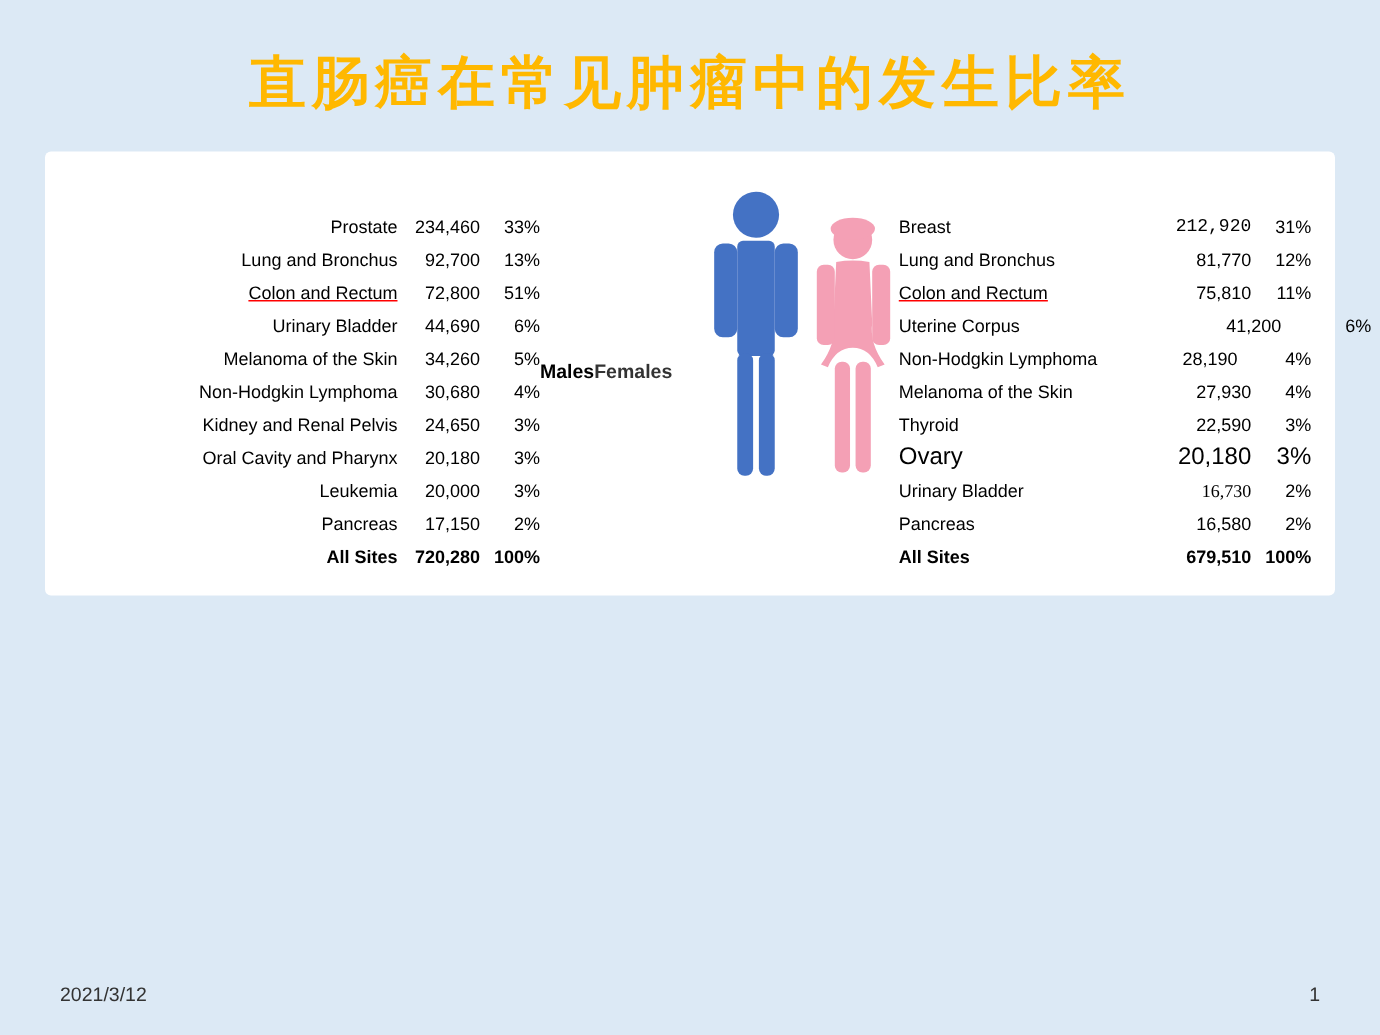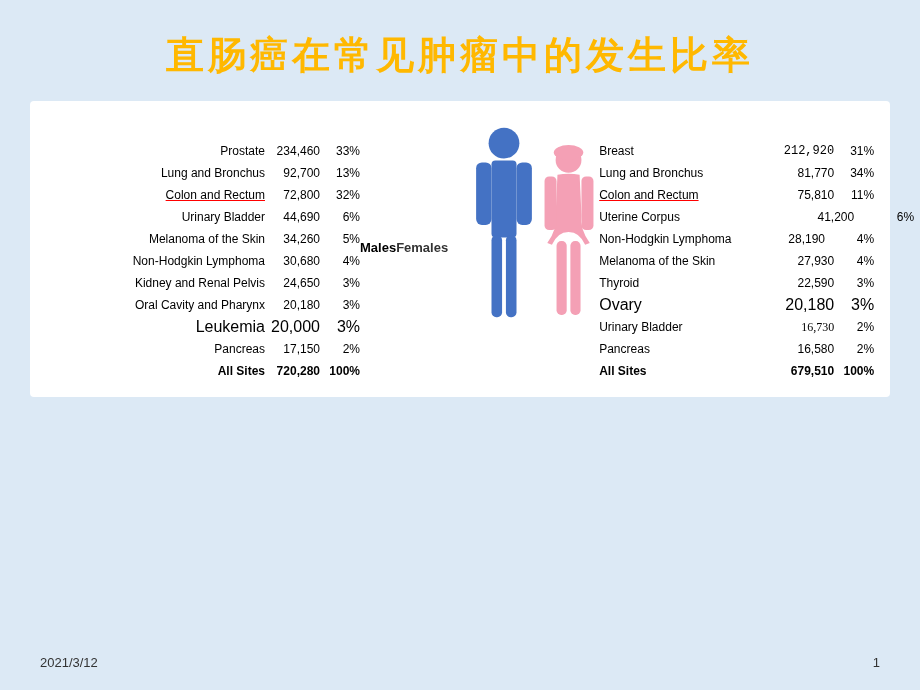--- a/index.html
+++ b/index.html
@@ -87,21 +87,21 @@
               <span style="min-width: 35px; text-align: right;">33%</span>
             </div>
             <div style="display: flex; align-items: center; justify-content: flex-end; font-size: 12px; height: 22px; line-height: 22px;">
               <span style="min-width: 170px; text-align: right;">Lung and Bronchus</span>
               <span style="min-width: 60px; text-align: right; padding-right: 5px;">92,700</span>
               <span style="min-width: 35px; text-align: right;">13%</span>
             </div>
             <div style="display: flex; align-items: center; justify-content: flex-end; font-size: 12px; height: 22px; line-height: 22px;">
               <span style="min-width: 170px; text-align: right; text-decoration: underline red;">Colon and Rectum</span>
               <span style="min-width: 60px; text-align: right; padding-right: 5px;">72,800</span>
-              <span style="min-width: 35px; text-align: right;">32%</span>
+              <span style="min-width: 35px; text-align: right;">51%</span>
             </div>
             <div style="display: flex; align-items: center; justify-content: flex-end; font-size: 12px; height: 22px; line-height: 22px;">
               <span style="min-width: 170px; text-align: right;">Urinary Bladder</span>
               <span style="min-width: 60px; text-align: right; padding-right: 5px;">44,690</span>
               <span style="min-width: 35px; text-align: right;">6%</span>
             </div>
             <div style="display: flex; align-items: center; justify-content: flex-end; font-size: 12px; height: 22px; line-height: 22px;">
               <span style="min-width: 170px; text-align: right;">Melanoma of the Skin</span>
               <span style="min-width: 60px; text-align: right; padding-right: 5px;">34,260</span>
               <span style="min-width: 35px; text-align: right;">5%</span>
@@ -114,21 +114,21 @@
             <div style="display: flex; align-items: center; justify-content: flex-end; font-size: 12px; height: 22px; line-height: 22px;">
               <span style="min-width: 170px; text-align: right;">Kidney and Renal Pelvis</span>
               <span style="min-width: 60px; text-align: right; padding-right: 5px;">24,650</span>
               <span style="min-width: 35px; text-align: right;">3%</span>
             </div>
             <div style="display: flex; align-items: center; justify-content: flex-end; font-size: 12px; height: 22px; line-height: 22px;">
               <span style="min-width: 170px; text-align: right;">Oral Cavity and Pharynx</span>
               <span style="min-width: 60px; text-align: right; padding-right: 5px;">20,180</span>
               <span style="min-width: 35px; text-align: right;">3%</span>
             </div>
-            <div style="display: flex; align-items: center; justify-content: flex-end; font-size: 16px; height: 22px; line-height: 22px;">
+            <div style="display: flex; align-items: center; justify-content: flex-end; font-size: 12px; height: 22px; line-height: 22px;">
               <span style="min-width: 170px; text-align: right;">Leukemia</span>
               <span style="min-width: 60px; text-align: right; padding-right: 5px;">20,000</span>
               <span style="min-width: 35px; text-align: right;">3%</span>
             </div>
             <div style="display: flex; align-items: center; justify-content: flex-end; font-size: 12px; height: 22px; line-height: 22px;">
               <span style="min-width: 170px; text-align: right;">Pancreas</span>
               <span style="min-width: 60px; text-align: right; padding-right: 5px;">17,150</span>
               <span style="min-width: 35px; text-align: right;">2%</span>
             </div>
             <div style="display: flex; align-items: center; justify-content: flex-end; font-size: 12px; height: 22px; line-height: 22px; font-weight: bold;">
@@ -184,21 +184,21 @@
         <div style="height:24px;"></div>
         <div id="female-rows-container">
             <div style="display: flex; align-items: center; font-size: 12px; height: 22px; line-height: 22px;">
               <span style="min-width: 180px; text-align: left;">Breast</span>
               <span style="min-width: 60px; text-align: right; padding-right: 5px; font-family: Liberation Mono, monospace;">212,920</span>
               <span style="min-width: 35px; text-align: right;">31%</span>
             </div>
             <div style="display: flex; align-items: center; font-size: 12px; height: 22px; line-height: 22px;">
               <span style="min-width: 180px; text-align: left;">Lung and Bronchus</span>
               <span style="min-width: 60px; text-align: right; padding-right: 5px;">81,770</span>
-              <span style="min-width: 35px; text-align: right;">34%</span>
+              <span style="min-width: 35px; text-align: right;">12%</span>
             </div>
             <div style="display: flex; align-items: center; font-size: 12px; height: 22px; line-height: 22px;">
               <span style="min-width: 180px; text-align: left; text-decoration: underline red;">Colon and Rectum</span>
               <span style="min-width: 60px; text-align: right; padding-right: 5px;">75,810</span>
               <span style="min-width: 35px; text-align: right;">11%</span>
             </div>
             <div style="display: flex; align-items: flex-end; font-size: 12px; height: 22px; line-height: 22px; gap: 20px;">
               <span style="min-width: 180px; text-align: left;">Uterine Corpus</span>
               <span style="min-width: 60px; text-align: right; padding-right: 5px;">41,200</span>
               <span style="min-width: 35px; text-align: right;">6%</span>

